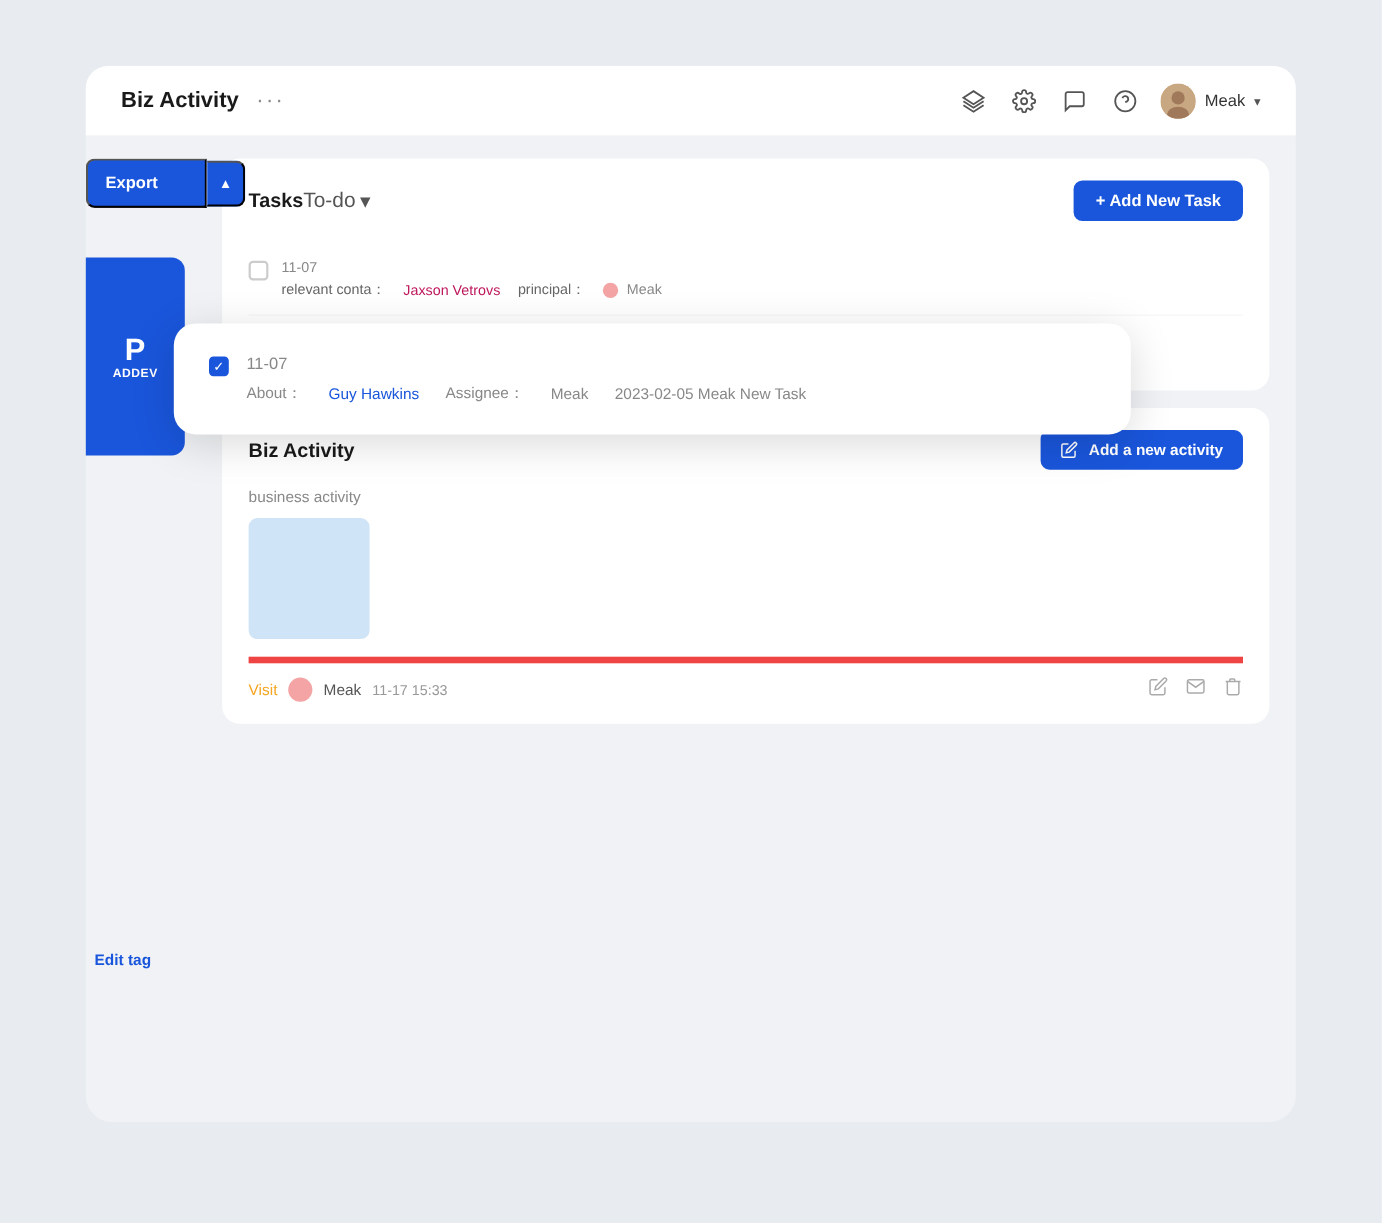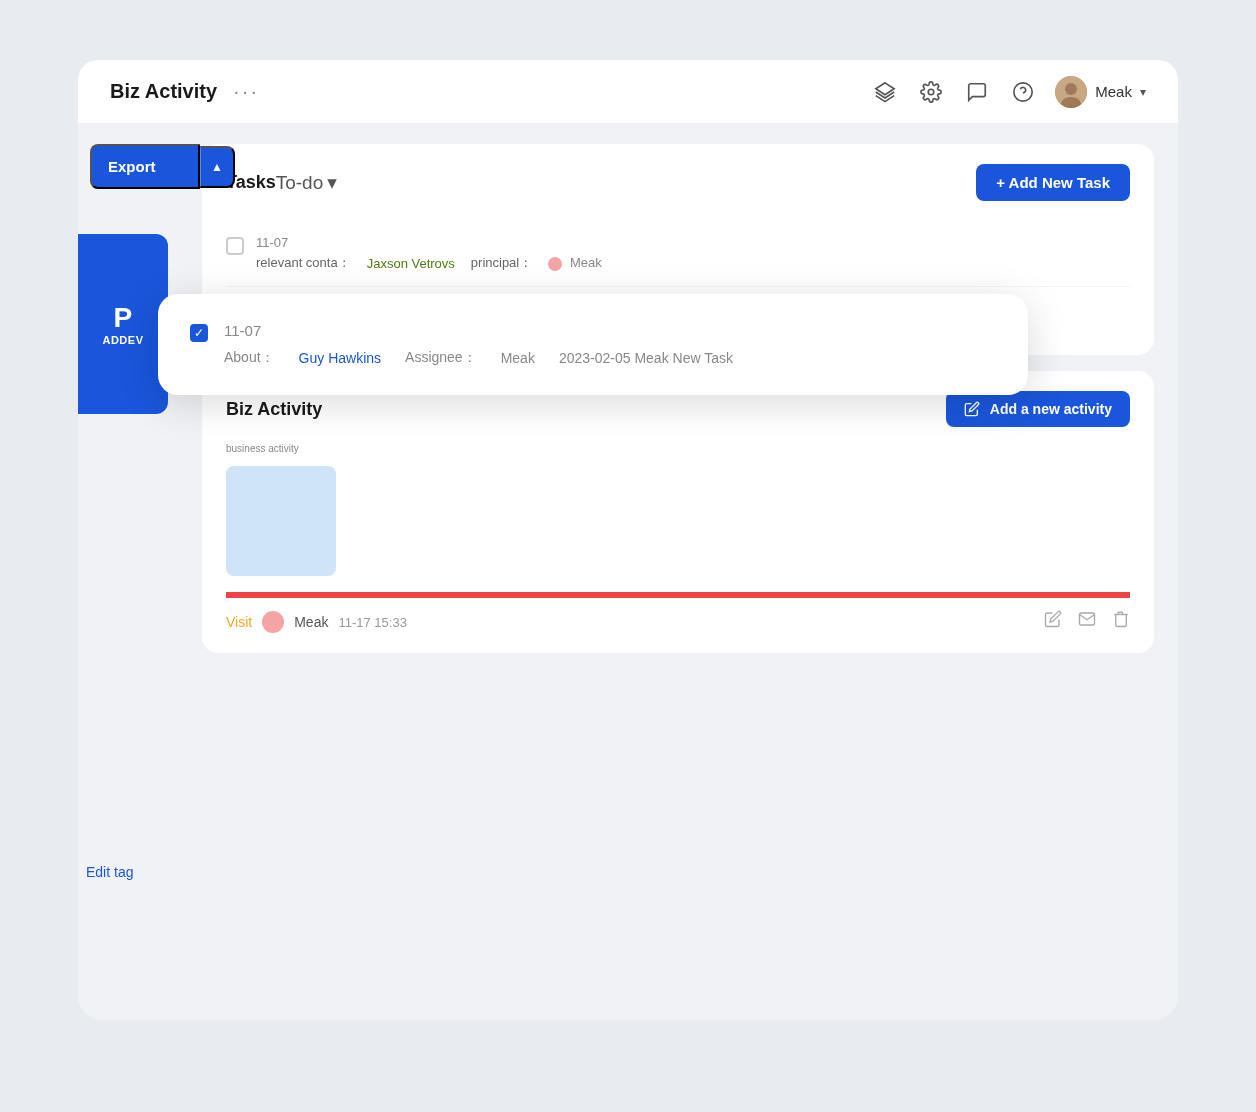--- a/index.html
+++ b/index.html
@@ -244,21 +244,21 @@
     }
     .task-meta {
       display: flex;
       align-items: center;
       gap: 16px;
       font-size: 13px;
       color: #888;
       flex-wrap: wrap;
     }
     .task-meta-link {
-      color: #4d7c0f;
+      color: #be185d;
       text-decoration: none;
       cursor: pointer;
     }
     .task-meta-text {
       color: #666;
     }
     .assignee-dot {
       width: 14px;
       height: 14px;
       border-radius: 50%;
@@ -336,21 +336,21 @@
       border-radius: 8px;
       padding: 10px 18px;
       font-size: 14px;
       font-weight: 600;
       cursor: pointer;
       display: flex;
       align-items: center;
       gap: 6px;
     }
     .activity-label {
-      font-size: 10px;
+      font-size: 14px;
       color: #888;
       margin-bottom: 12px;
     }
     .activity-image {
       width: 110px;
       height: 110px;
       background: #d0e4f7;
       border-radius: 8px;
       margin-bottom: 16px;
     }
@@ -397,20 +397,21 @@
     }
 
     
     .edit-tag {
       position: absolute;
       left: 8px;
       top: 740px;
       color: #1a56db;
       font-size: 14px;
       cursor: pointer;
+      font-weight: bold;
     }
   </style>
 </head>
 <body>
 
 <div class="app-container">
 
   <div class="header">
     <div class="header-left">
       <span class="app-title">Biz Activity</span>
@@ -454,21 +455,21 @@
           </div>
         </div>
         <span class="user-name">Meak</span>
         <span class="chevron-down">▾</span>
       </div>
     </div>
   </div>
 
   <div class="main-content">
 
-    <div style="position:absolute;left:12px;top:20px;display:flex;align-items:center;z-index:2;">
+    <div style="position:absolute;left:0;top:20px;display:flex;align-items:center;z-index:2;">
       <button class="export-btn">
         <span>Export</span>
       </button>
       <button class="export-caret">▲</button>
     </div>
 
     <div class="blue-card" style="top:110px;">
       <div class="blue-card-content">
         <span class="p-logo">P</span>
         <span>ADDEV</span>

